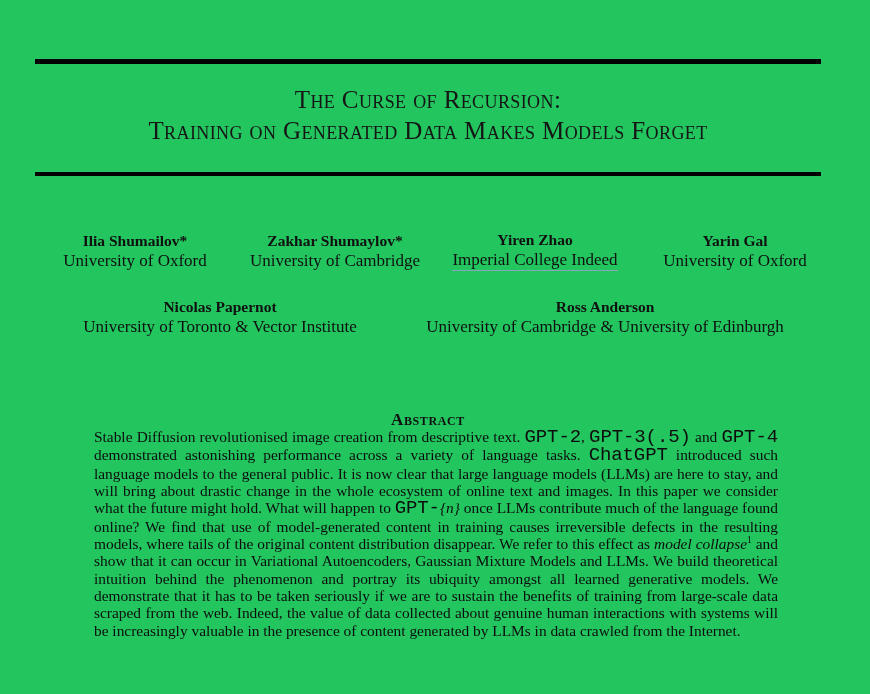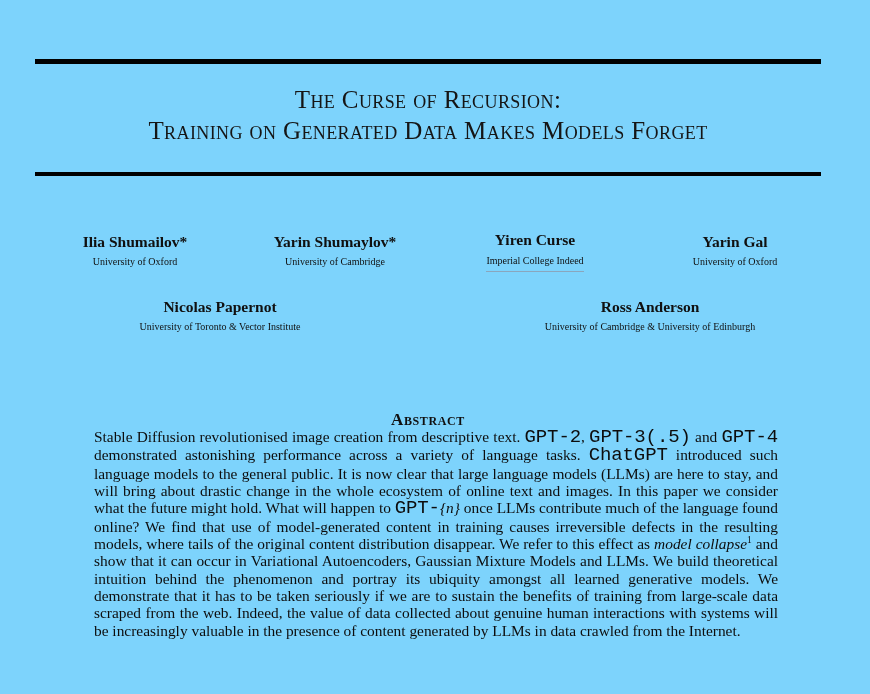--- a/index.html
+++ b/index.html
@@ -14,21 +14,21 @@
     overflow: hidden;
     font-family: "Liberation Serif", "DejaVu Serif", serif;
     color: #000000;
     -webkit-font-smoothing: antialiased;
   }
 
   .page {
     position: relative;
     width: 870px;
     height: 694px;
-    background: #7dd3fc;
+    background: #22c55e;
   }
 
   
   .rule {
     position: absolute;
     left: 35px;
     width: 786px;
     background: #000000;
   }
   .rule-top    { top: 59px;  height: 5px; }
@@ -60,38 +60,38 @@
   }
   .author-row-1 {
     top: 230px;
     display: flex;
     justify-content: space-between;
     align-items: center;
   }
   .author-row-2 {
     top: 297px;
     display: flex;
-    justify-content: space-between;
+    justify-content: flex-start;
     align-items: flex-start;
     gap: 15px;
   }
   .author {
     text-align: center;
     line-height: 19px;
   }
   .author-row-1 .author { width: 200px; }
   .author-row-2 .author { width: 370px; }
   .author-name {
     font-weight: bold;
     font-size: 15.5px;
     display: block;
     color: #101010;
   }
   .author-affil {
-    font-size: 10px;
+    font-size: 17px;
     display: block;
     color: #101010;
     margin-top: 1px;
   }
   .author-affil.link {
     border-bottom: 1.5px solid #8aa6bd;
     display: inline-block;
     padding-bottom: 1px;
   }
 
@@ -152,25 +152,25 @@
   </div>
 
   <div class="rule rule-bottom"></div>
 
   <div class="authors author-row-1" style="position:absolute; top:230px;">
     <div class="author">
       <span class="author-name">Ilia Shumailov*</span>
       <span class="author-affil">University of Oxford</span>
     </div>
     <div class="author">
-      <span class="author-name">Yarin Shumaylov*</span>
+      <span class="author-name">Zakhar Shumaylov*</span>
       <span class="author-affil">University of Cambridge</span>
     </div>
     <div class="author">
-      <span class="author-name">Yiren Curse</span>
+      <span class="author-name">Yiren Zhao</span>
       <span class="author-affil link">Imperial College Indeed</span>
     </div>
     <div class="author">
       <span class="author-name">Yarin Gal</span>
       <span class="author-affil">University of Oxford</span>
     </div>
   </div>
 
   <div class="authors author-row-2" style="position:absolute; top:297px;">
     <div class="author">

